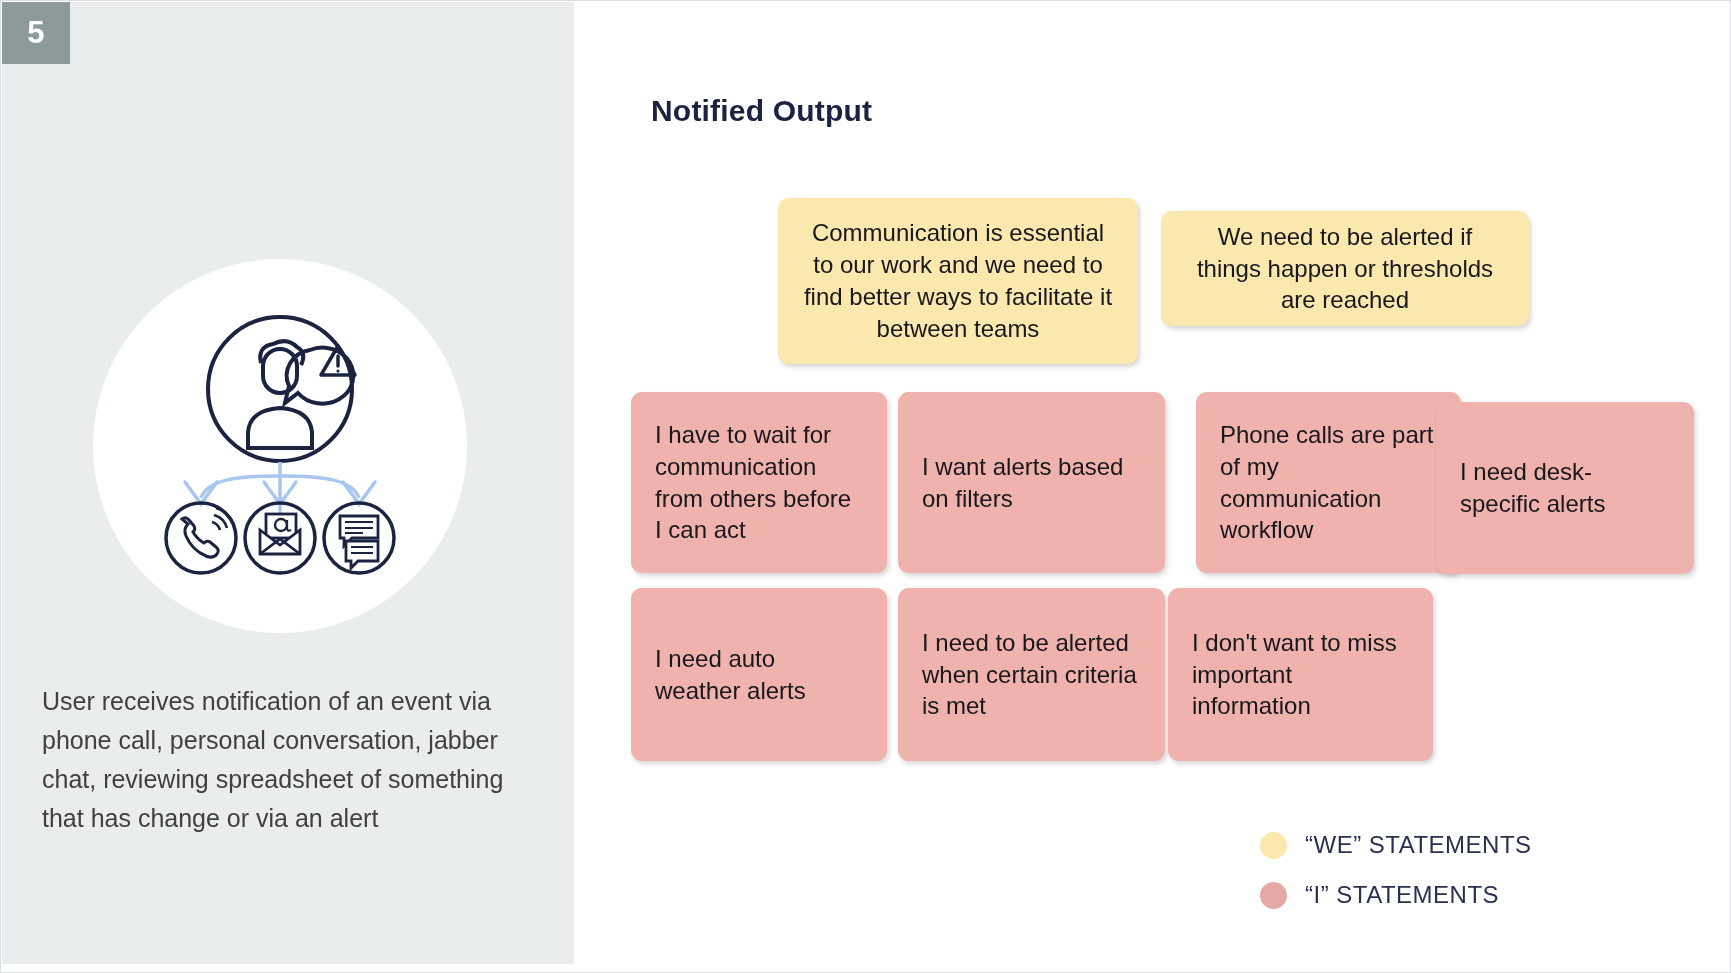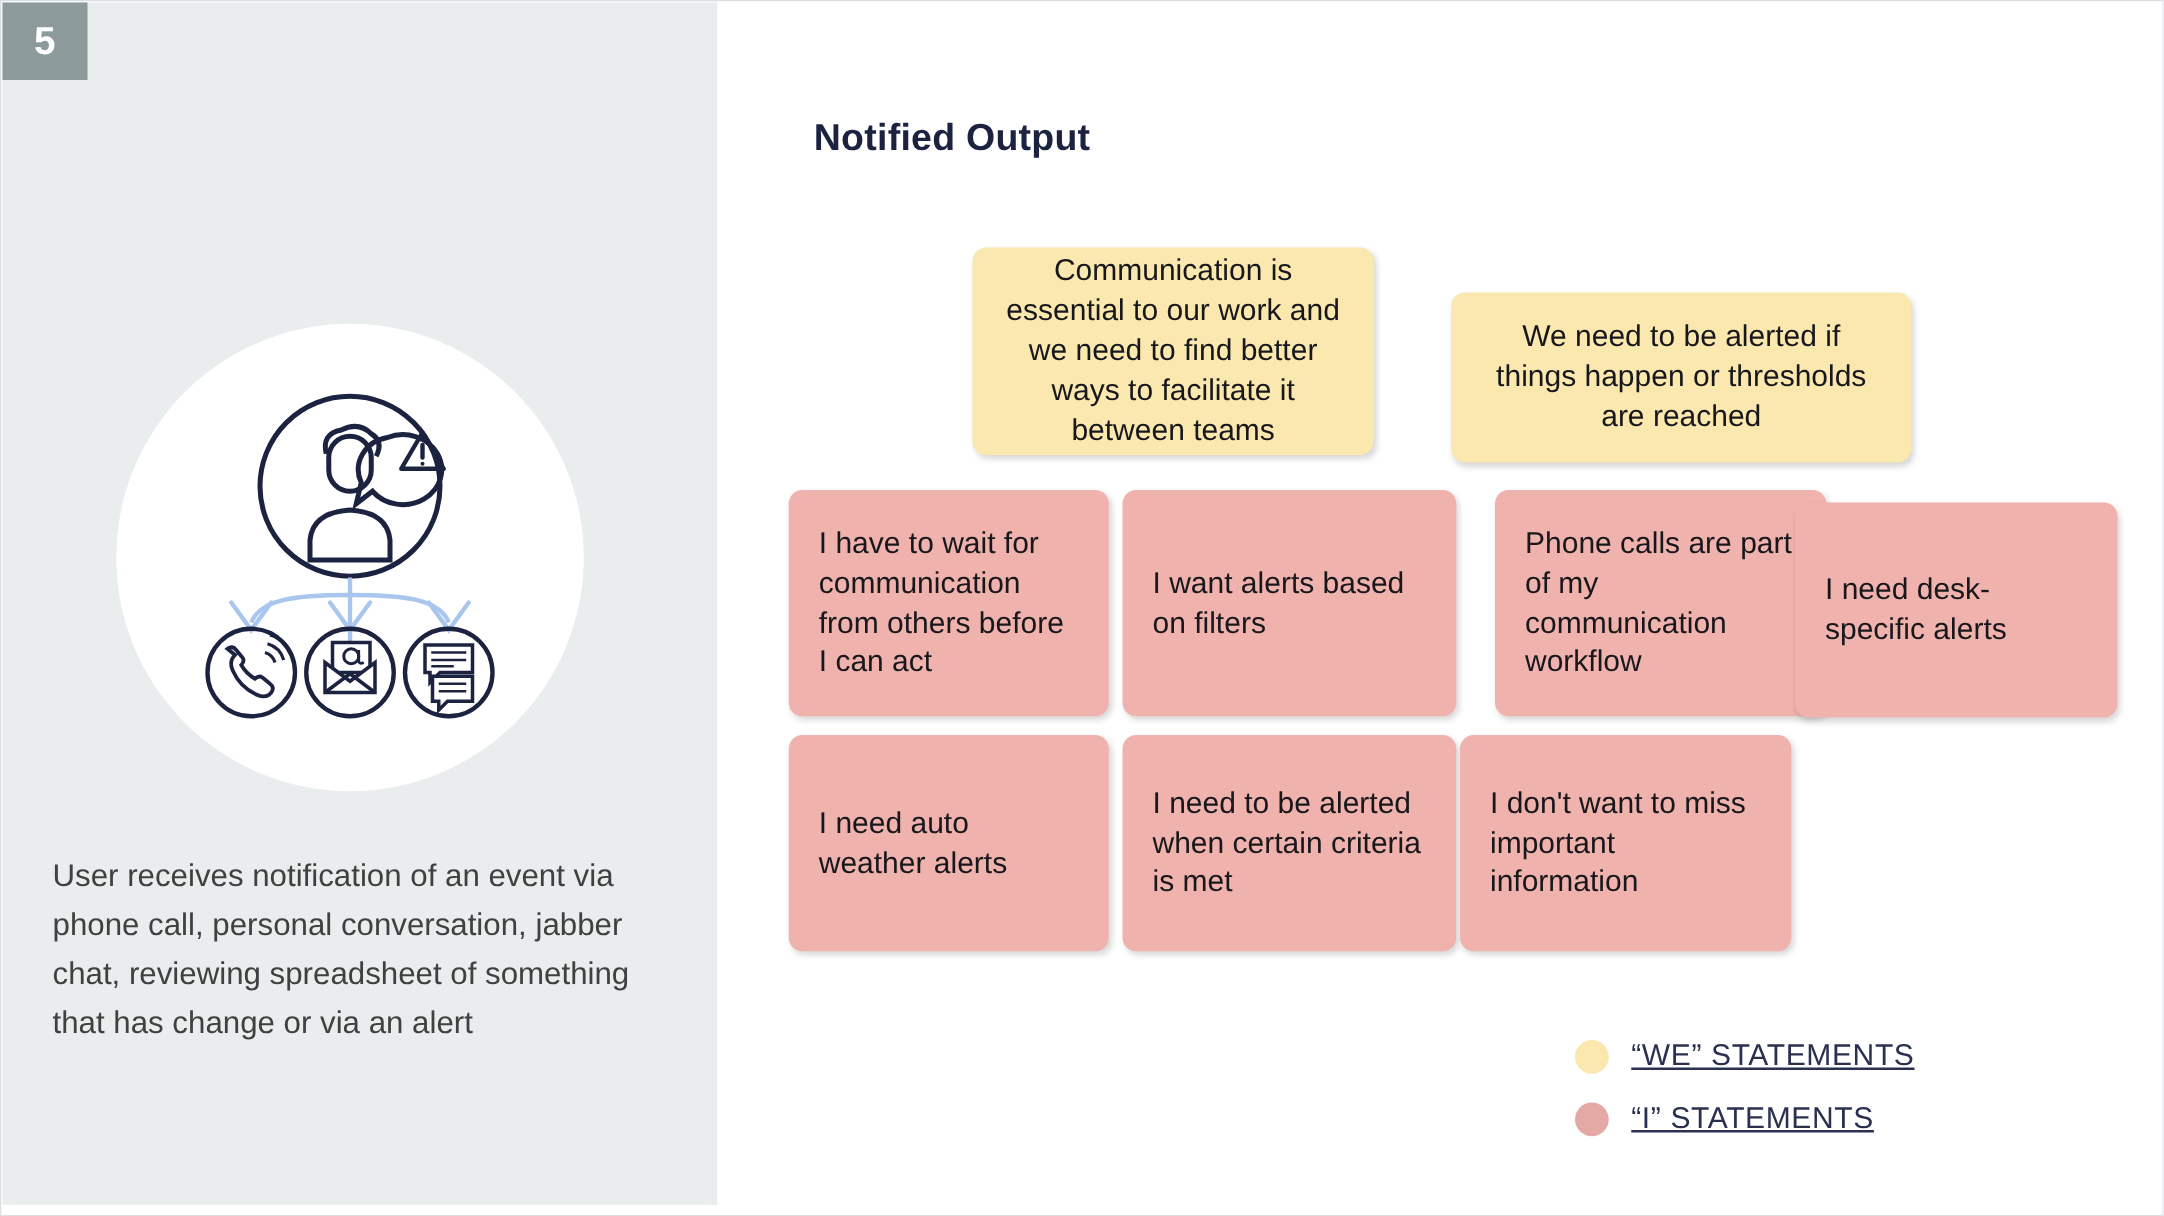--- a/index.html
+++ b/index.html
@@ -142,21 +142,20 @@
     flex: 0 0 auto;
   }
   .legend-dot.we { background: #fae8ae; }
   .legend-dot.i  { background: #e5a9a5; }
   .legend-label {
     margin-left: 18px;
     color: #2a3150;
     font-size: 24px;
     letter-spacing: 0.5px;
     white-space: nowrap;
-    text-decoration: underline;
   }
 </style>
 </head>
 <body>
 
 <div class="slide">
 
   <div class="sidebar">
 
     <div class="slide-number-badge">
@@ -227,24 +226,24 @@
     </div>
 
     <div class="panel-body">User receives notification of an event via phone call, personal conversation, jabber chat, reviewing spreadsheet of something that has change or via an alert</div>
   </div>
 
   <div class="content">
 
     <div class="content-title">Notified Output</div>
 
     <div id="cards-layer">
-        <div class="card we" style="left: 204px; top: 196px; width: 321px; height: 166px;">
+        <div class="card we" style="left: 204px; top: 196px; width: 360px; height: 166px;">
           <span>Communication is essential to our work and we need to find better ways to facilitate it between teams</span>
         </div>
-        <div class="card we" style="left: 587px; top: 232px; width: 368px; height: 136px;">
+        <div class="card we" style="left: 587px; top: 209px; width: 368px; height: 115px;">
           <span>We need to be alerted if things happen or thresholds are reached</span>
         </div>
         <div class="card i" style="left: 57px; top: 390px; width: 256px; height: 181px;">
           <span>I have to wait for communication from others before I can act</span>
         </div>
         <div class="card i" style="left: 324px; top: 390px; width: 267px; height: 181px;">
           <span>I want alerts based on filters</span>
         </div>
         <div class="card i" style="left: 594px; top: 390px; width: 265px; height: 181px; margin-left: 28px;">
           <span>Phone calls are part of my communication workflow</span>

